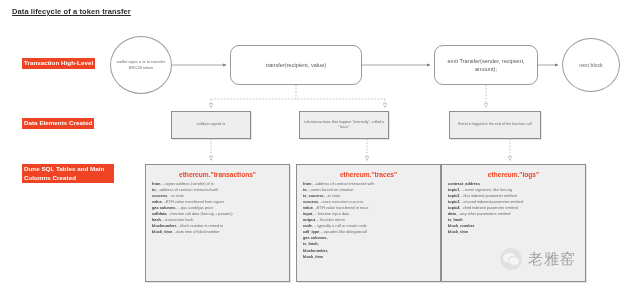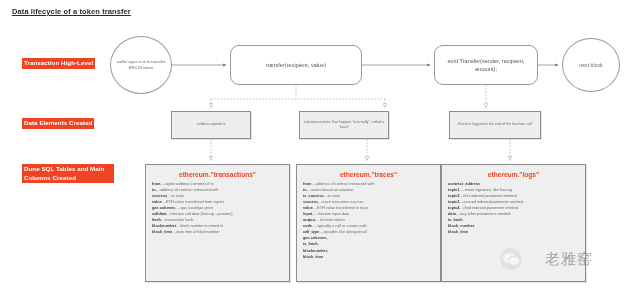--- a/index.html
+++ b/index.html
@@ -54,21 +54,21 @@
   #card-traces{left:296px;top:164px;width:145px;height:118px;}
   #card-logs{left:441px;top:164px;width:145px;height:118px;}
 
   .card-title{color:#ef4423;font-weight:bold;font-size:6.6px;text-align:center;
               margin:1px 0 3px 0;white-space:nowrap;}
   .col{font-size:3.85px;line-height:6.05px;color:#6a6a6a;white-space:nowrap;
        overflow:hidden;}
   .col b{color:#3d3d3d;font-weight:bold;}
 
   
-  #watermark{position:absolute;left:500px;top:248px;display:flex;align-items:center;gap:23px;}
+  #watermark{position:absolute;left:500px;top:248px;display:flex;align-items:center;gap:6px;}
   .wm-badge{width:22px;height:22px;border-radius:50%;position:relative;
             background:#d6d6d6;opacity:.55;}
   .wm-badge::before,.wm-badge::after{content:"";position:absolute;border-radius:50%;
             background:#fafafa;}
   .wm-badge::before{width:13px;height:10px;left:3px;top:5px;}
   .wm-badge::after{width:10px;height:8px;left:9px;top:9px;box-shadow:-1px -1px 0 #d6d6d6;}
   .wm-text{font-size:15px;color:#8e8e8e;opacity:.8;font-family:"DejaVu Sans",sans-serif;
            letter-spacing:1px;}
 </style>
 </head>

